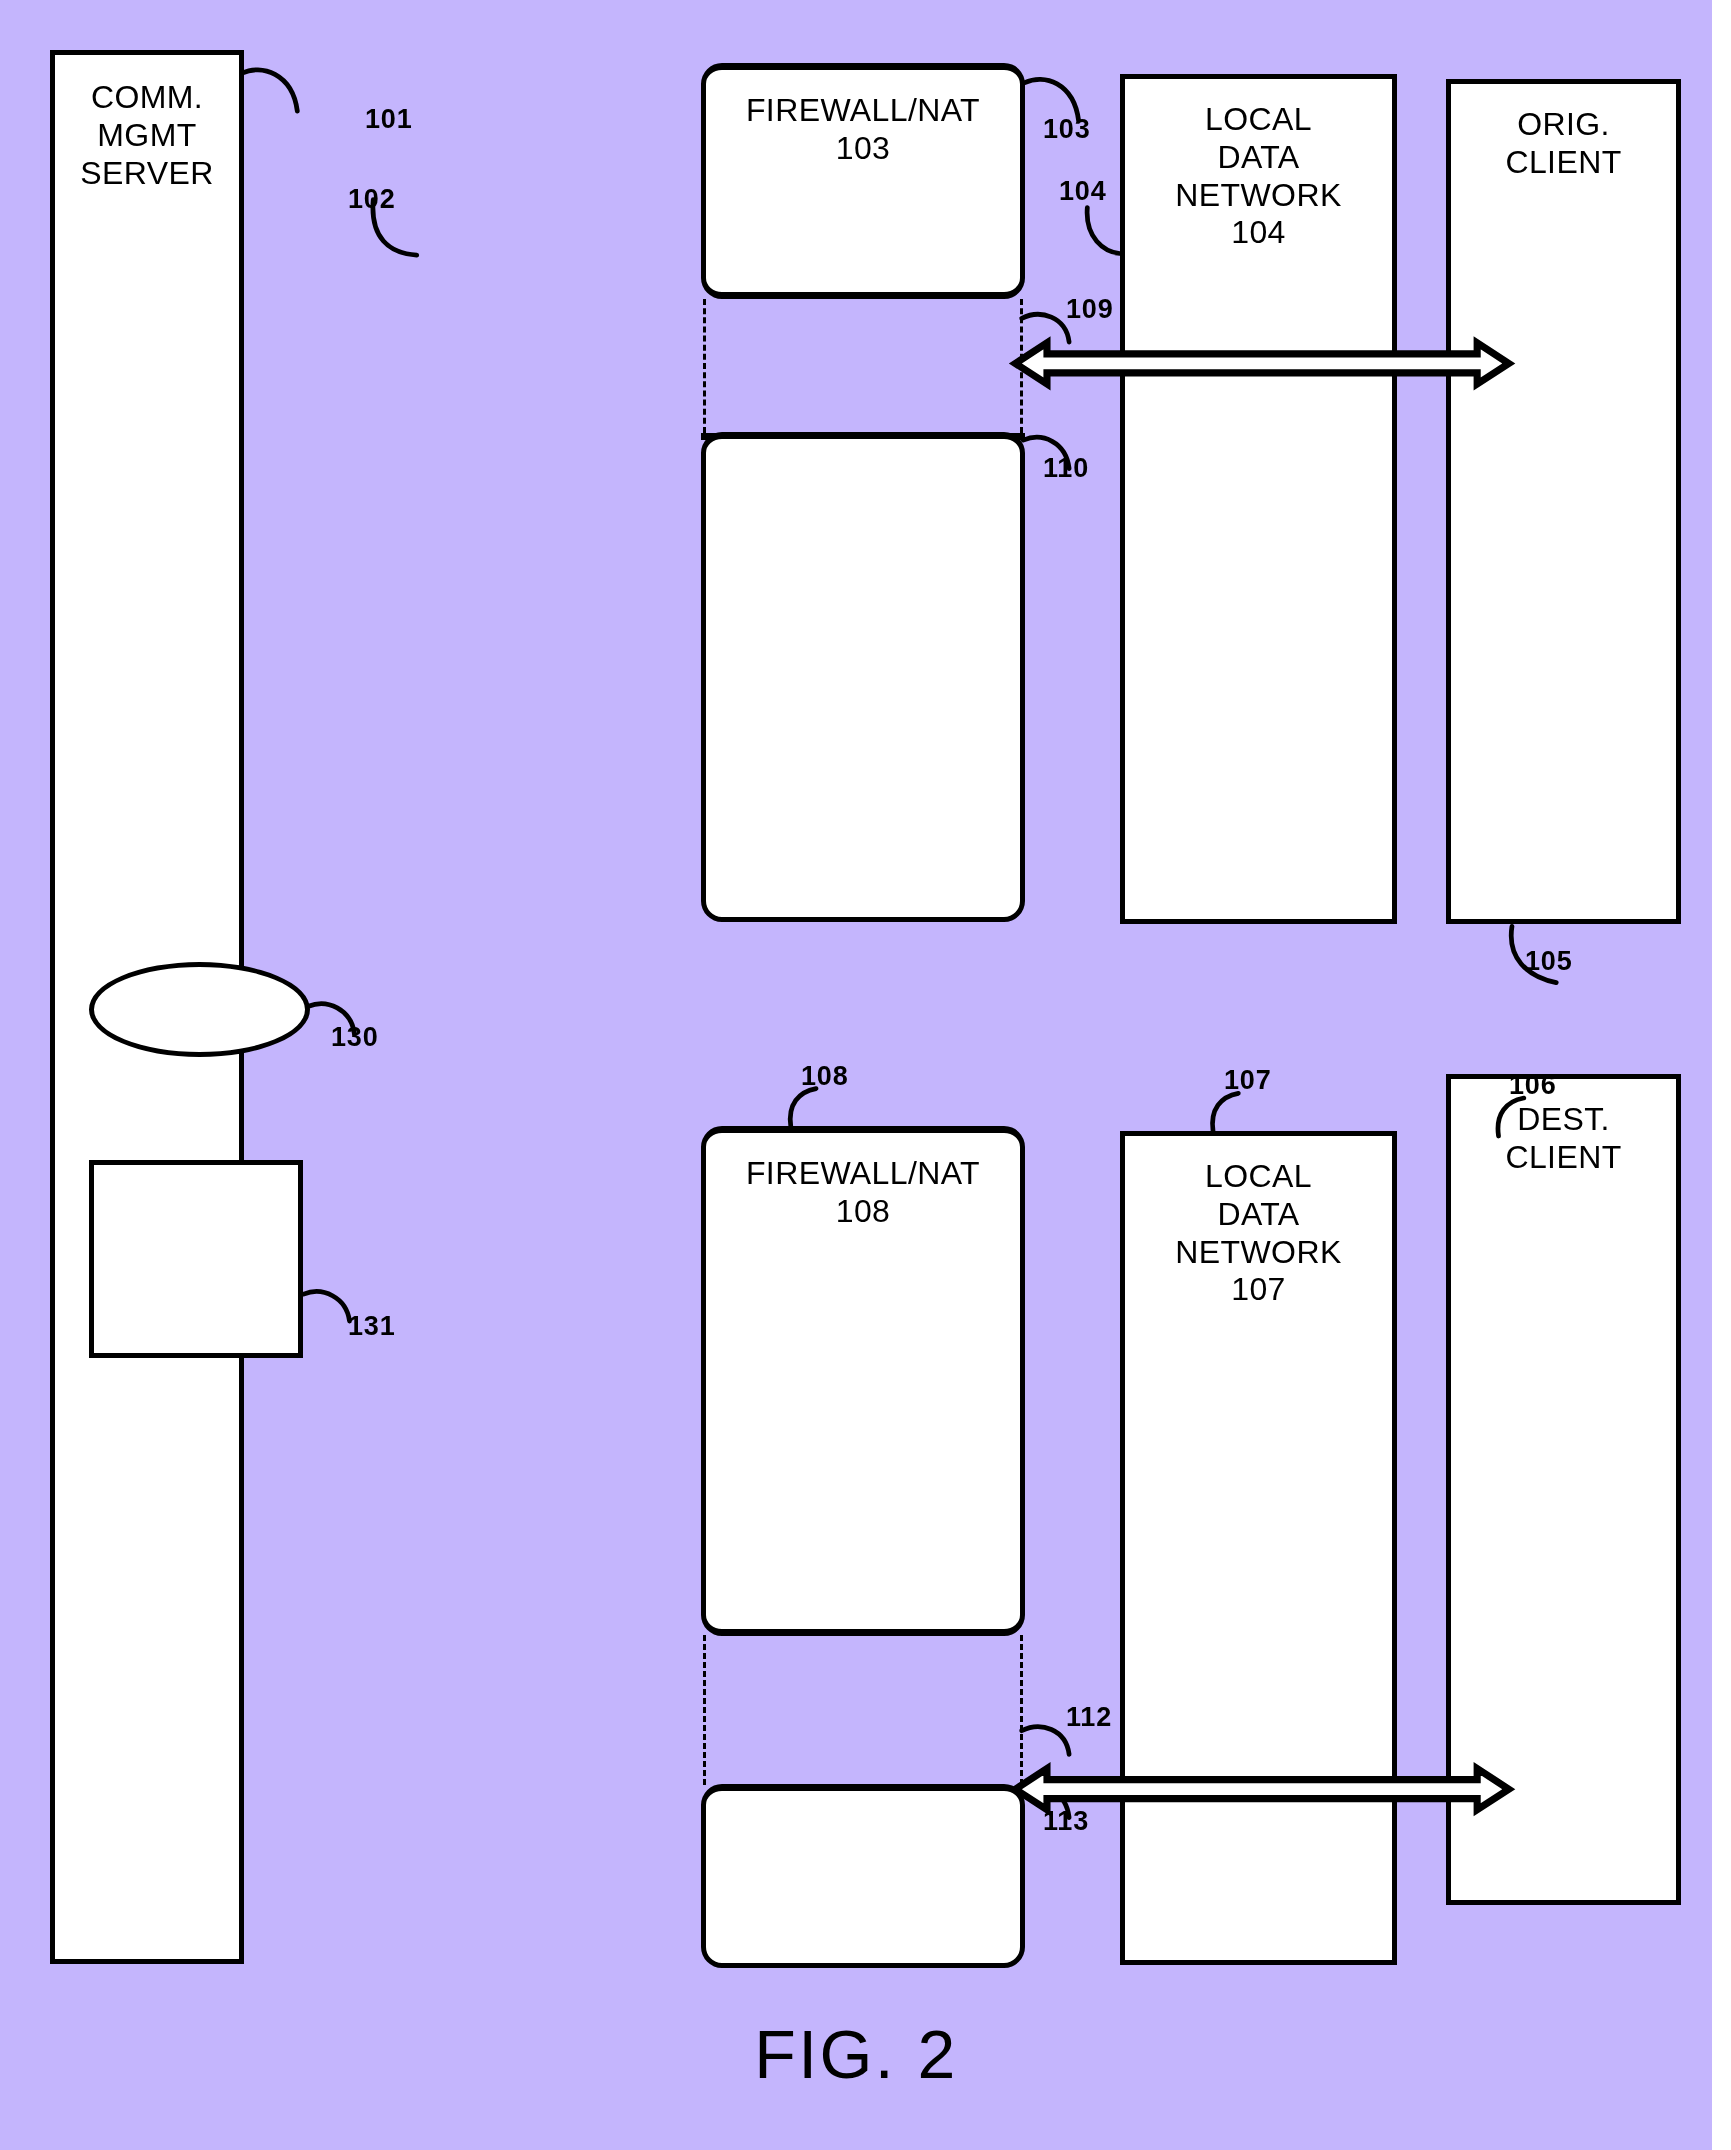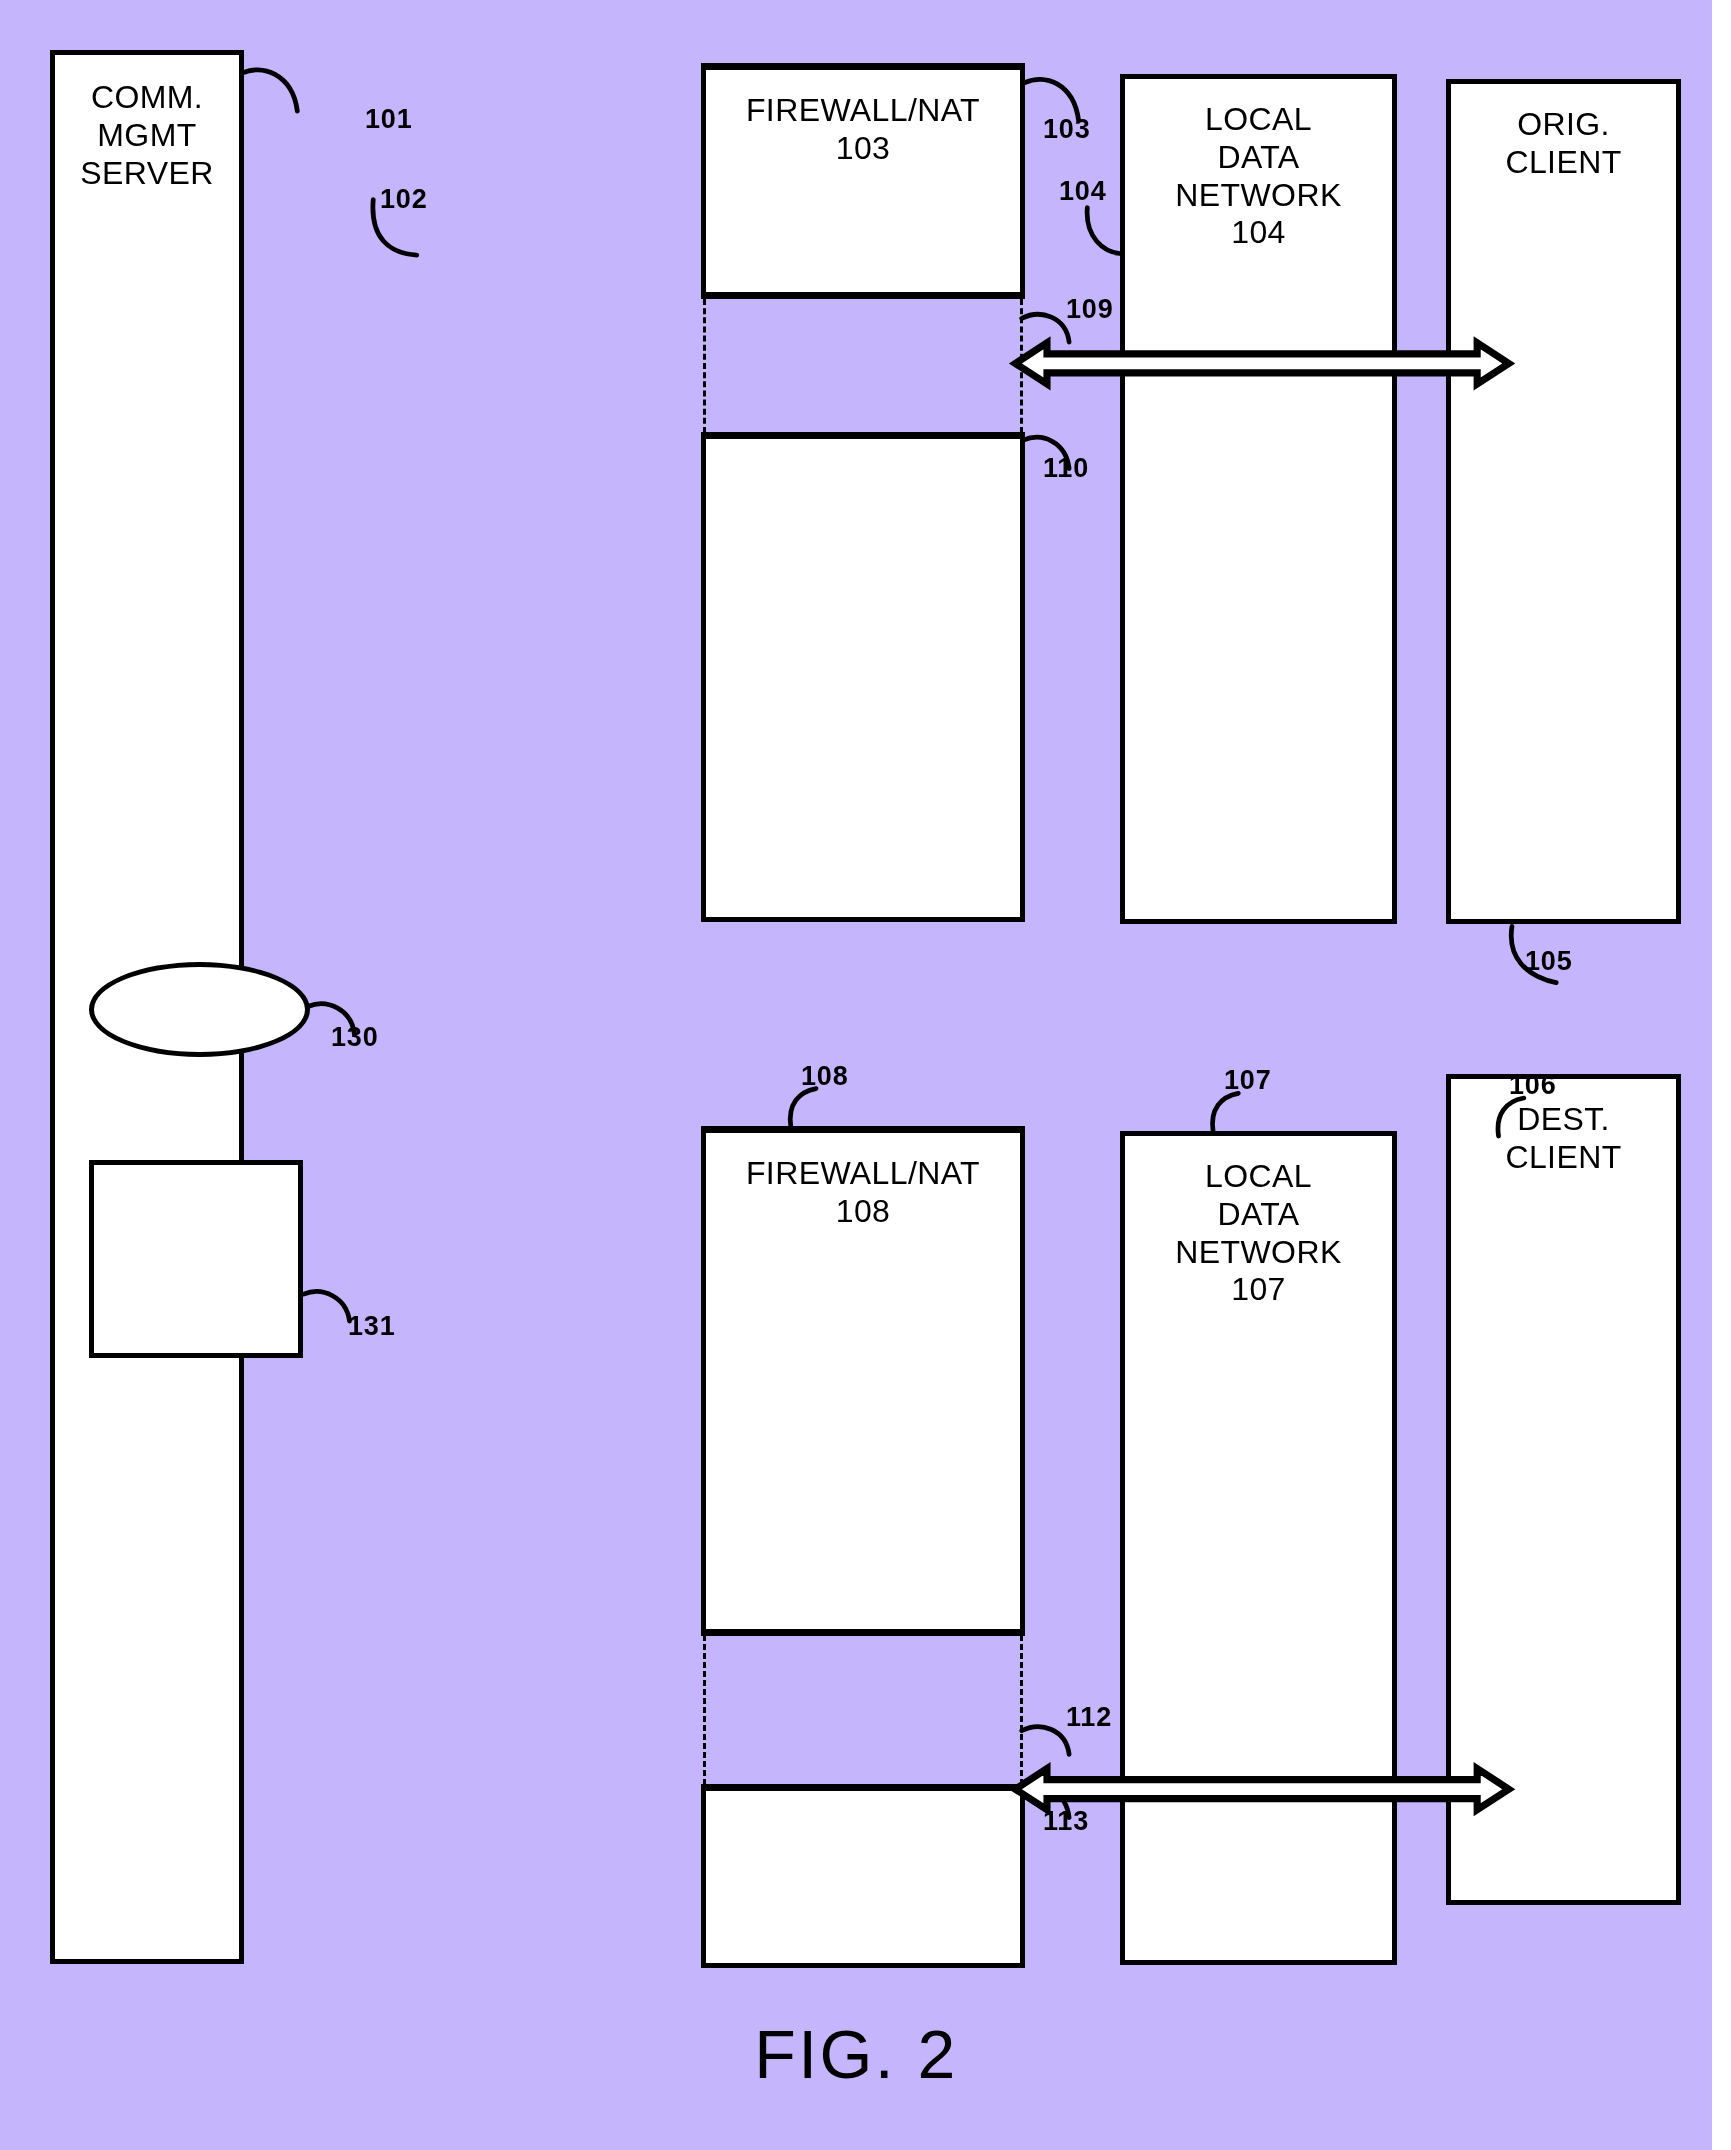--- a/index.html
+++ b/index.html
@@ -32,21 +32,21 @@
     pointer-events:none;
   }
   
   .seg{
     position:absolute;
     background:#fff;
     box-sizing:border-box;
     border-left:5.5px solid #000;
     border-right:5.5px solid #000;
   }
-  .seg.top-cap{border-top:7.1px solid #000;}
+  .seg.top-cap{border-top:7.1px solid #000;border-radius:21px;}
   .seg.bot-cap{border-bottom:7.1px solid #000;}
   .dashline{
     position:absolute;
     width:0;
     border-left:3.2px dashed #000;
   }
   
   .ref{
     position:absolute;
     font-size:27px;
@@ -185,21 +185,21 @@
     </g>
 
     <g>
       <path d="M1284,2262 L1324,2236 L1324,2250 L1868,2250 L1868,2236 L1908,2262
                L1868,2288 L1868,2274 L1324,2274 L1324,2288 Z" fill="#ffffff" stroke="#000000" stroke-width="9" stroke-linejoin="miter"></path>
     </g>
   </svg>
 
   <div class="ref" style="left:365px; top:104px;">101</div>
 
-  <div class="ref" style="left:380px; top:184px;">102</div>
+  <div class="ref" style="left:348px; top:184px;">102</div>
 
   <div class="ref" style="left:1043px; top:114px;">103</div>
 
   <div class="ref" style="left:1059px; top:176px;">104</div>
 
   <div class="ref" style="left:1066px; top:294px;">109</div>
 
   <div class="ref" style="left:1043px; top:453px;">110</div>
 
   <div class="ref" style="left:1525px; top:946px;">105</div>

